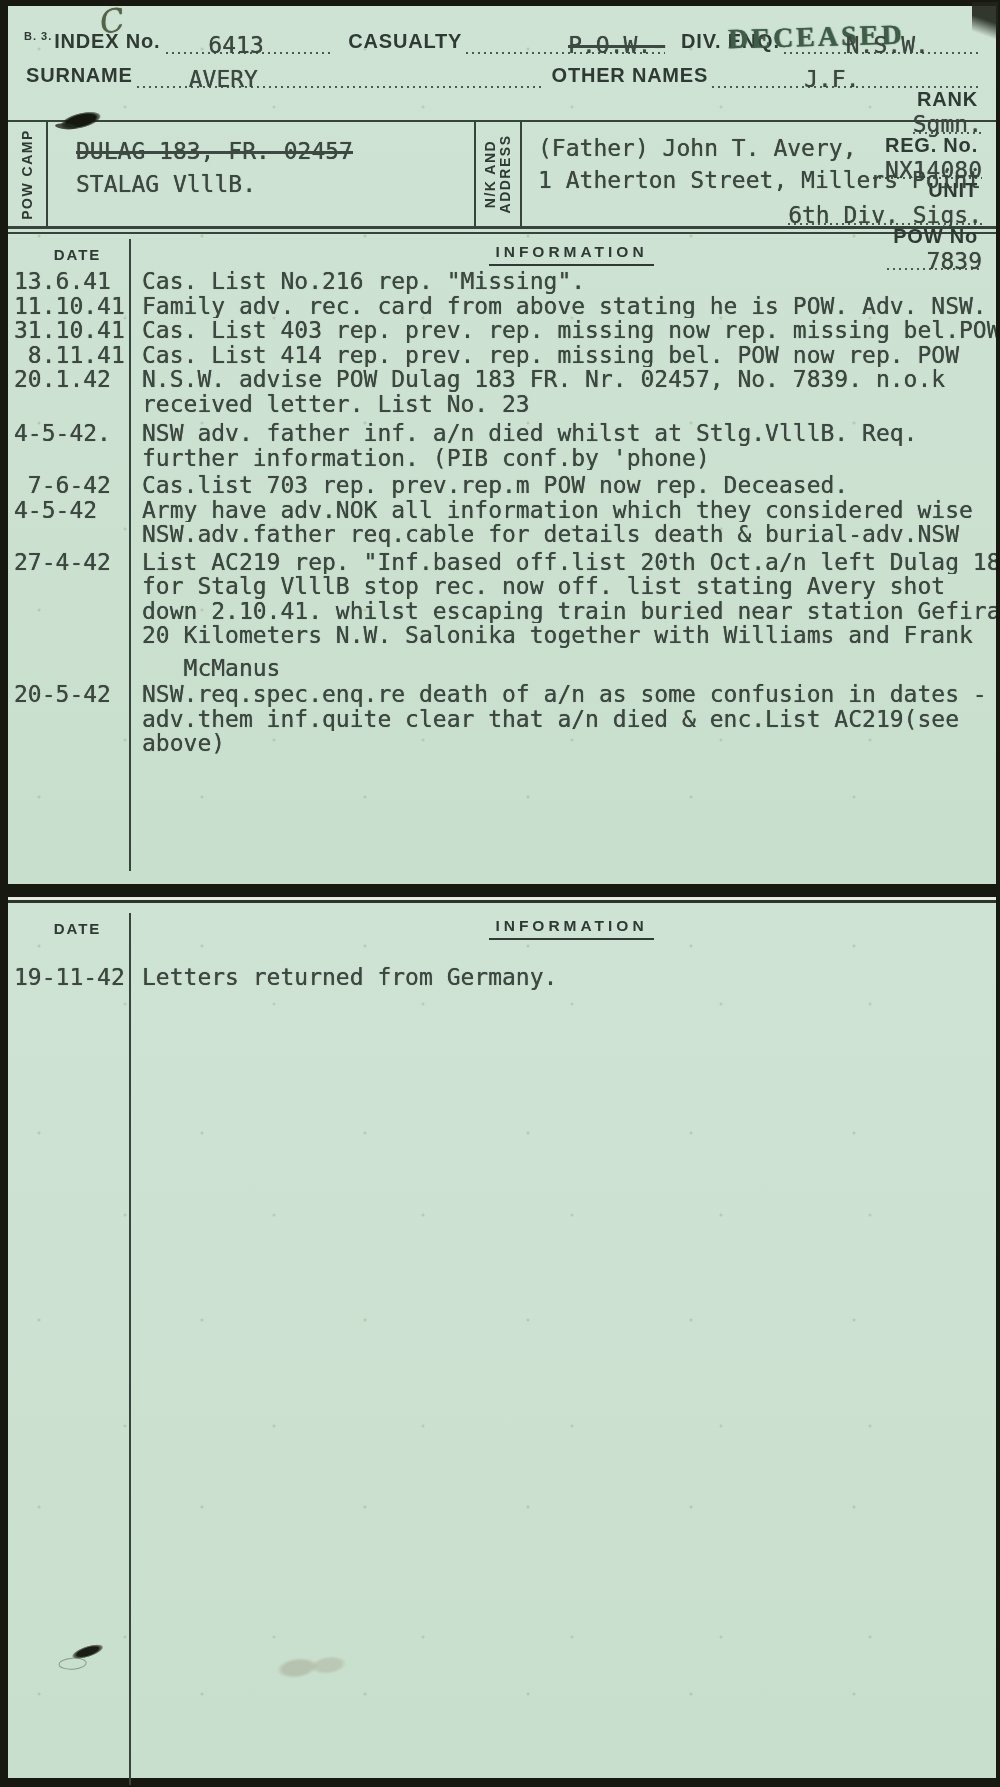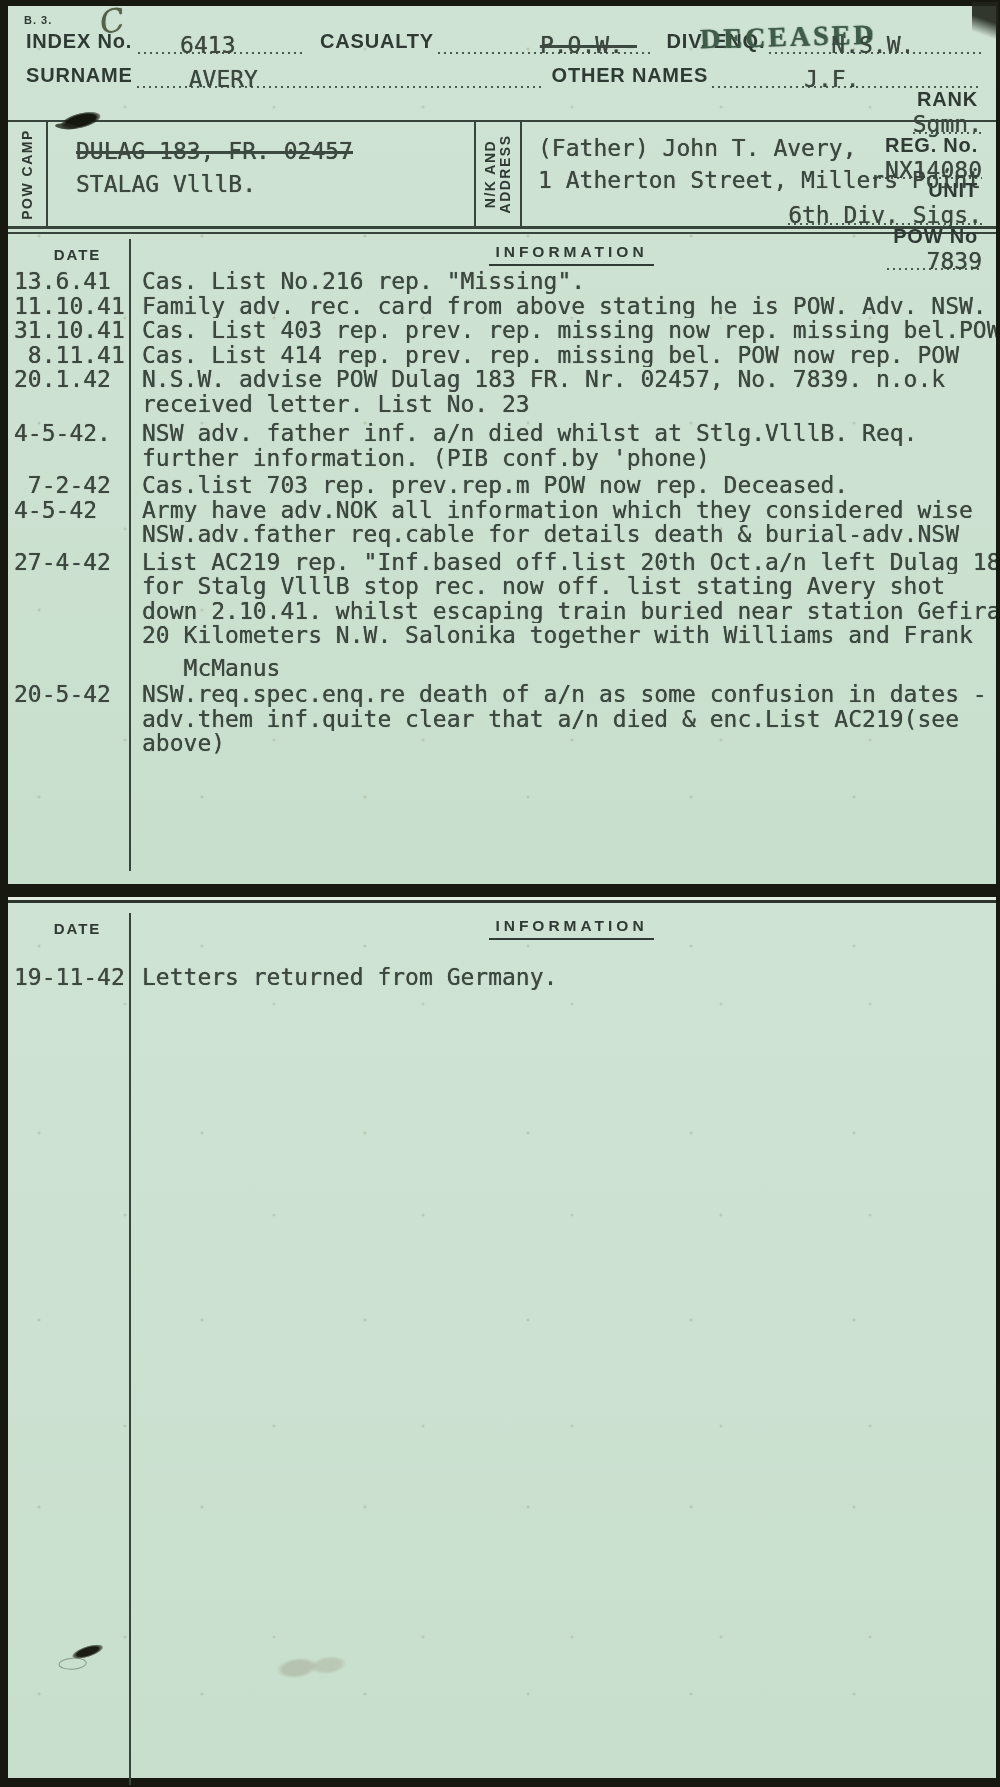--- a/index.html
+++ b/index.html
@@ -50,21 +50,21 @@
     background-image:repeating-linear-gradient(90deg,var(--dotink) 0 2px,transparent 2px 6px);
     background-repeat:repeat-x;background-position:0 100%;background-size:6px 2px;
   }
   .dot .typed{margin-bottom:-3px;}
   .lbl.pad{padding:0 4px 1px 2px;}
 
   
   #hdr-row1{height:48px;align-items:flex-end;position:relative;}
   #hdr-row2{height:34px;}
   #hdr-row3{height:34px;border-bottom:2px solid var(--line);padding-bottom:2px;flex-direction:column;}
-  .b3stack{display:flex;flex-direction:column;justify-content:flex-end;padding-right:2px;}
+  .b3stack{display:flex;justify-content:flex-end;padding-right:2px;}
   .b3{font-size:11px;font-weight:700;letter-spacing:1px;color:var(--printink);margin-bottom:4px;}
   #hand-c{
     position:absolute;left:92px;top:-4px;font-family:"DejaVu Serif",serif;
     font-style:italic;font-size:32px;color:#55624a;transform:rotate(-10deg);
     text-shadow:0 0 1px #55624a;
   }
   #stamp-deceased{
     position:absolute;left:262px;top:-3px;
     font-family:"Liberation Serif",serif;font-weight:700;font-size:28px;
     letter-spacing:3px;color:var(--stamp);transform:rotate(-1.5deg);
@@ -267,21 +267,21 @@
           </div>
         </div>
         <div class="trow">
           <div class="tdate typed">4-5-42.</div>
           <div class="tinfo">
             <div class="tline typed">NSW adv. father inf. a/n died whilst at Stlg.VlllB. Req.</div>
             <div class="tline typed">further information. (PIB conf.by 'phone)</div>
           </div>
         </div>
         <div class="trow">
-          <div class="tdate typed"> 7-2-42</div>
+          <div class="tdate typed"> 7-6-42</div>
           <div class="tinfo">
             <div class="tline typed">Cas.list 703 rep. prev.rep.m POW now rep. Deceased.</div>
           </div>
         </div>
         <div class="trow">
           <div class="tdate typed">4-5-42</div>
           <div class="tinfo">
             <div class="tline typed">Army have adv.NOK all information which they considered wise</div>
             <div class="tline typed">NSW.adv.father req.cable for details death &amp; burial-adv.NSW</div>
           </div>

